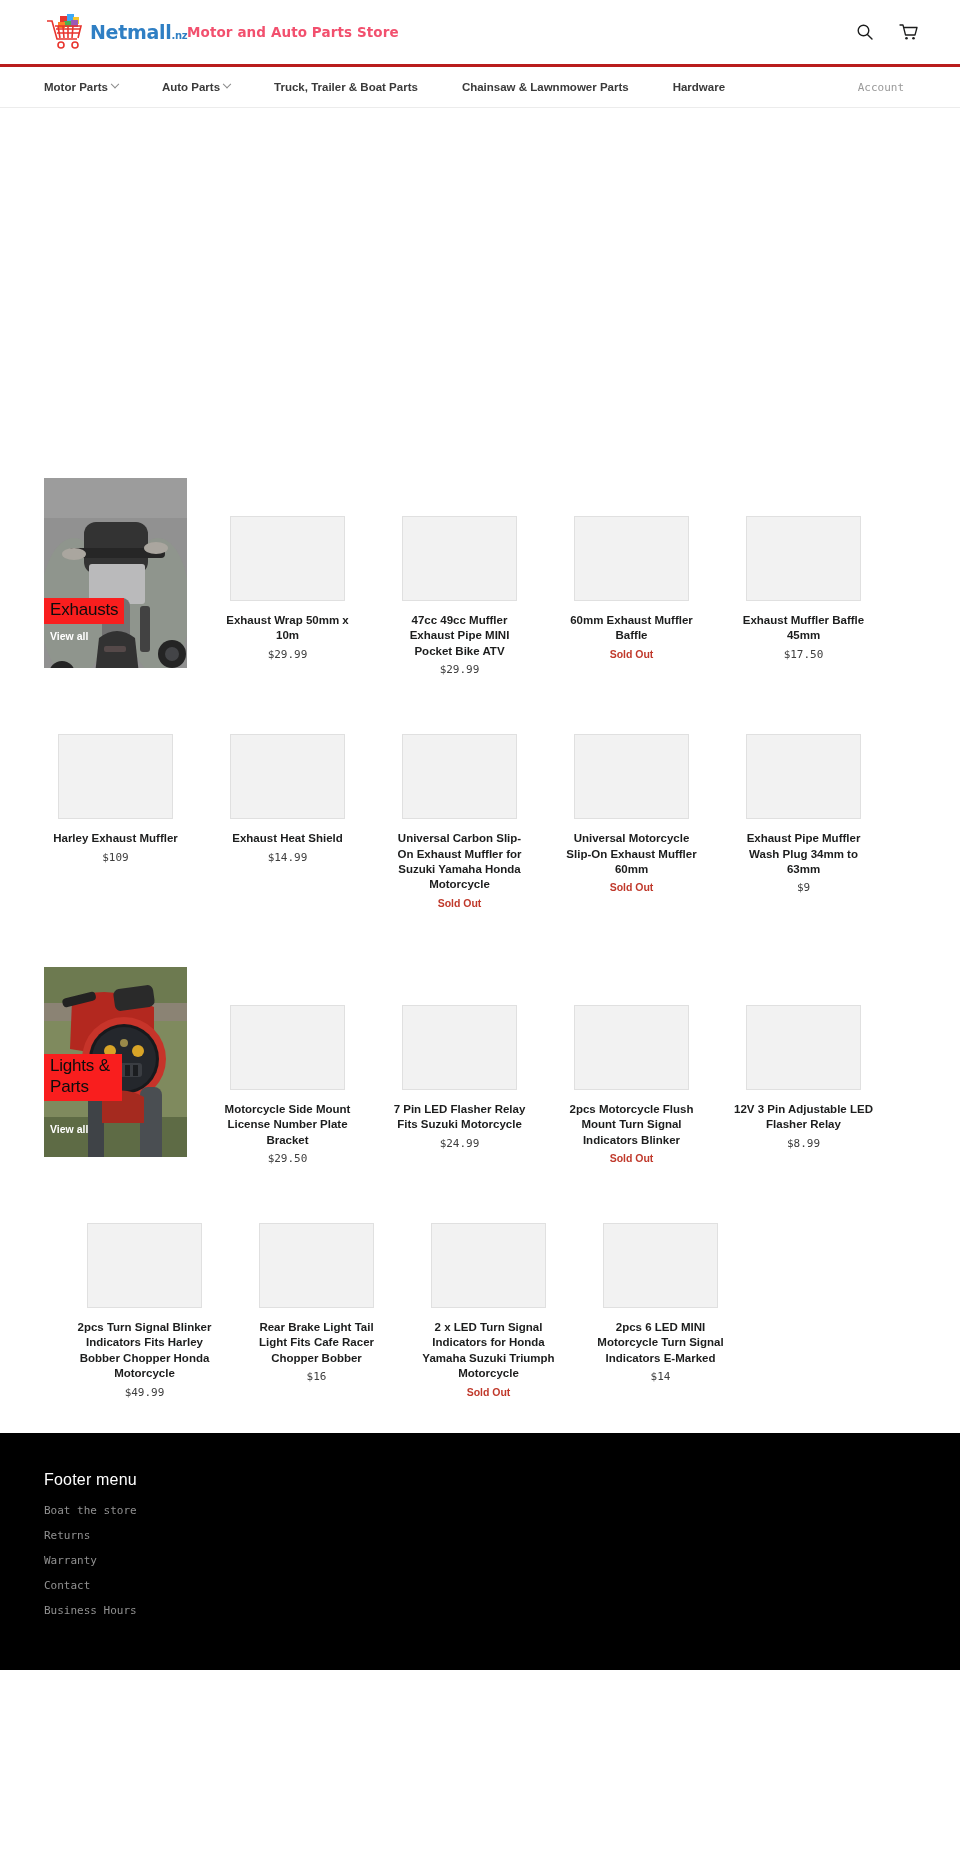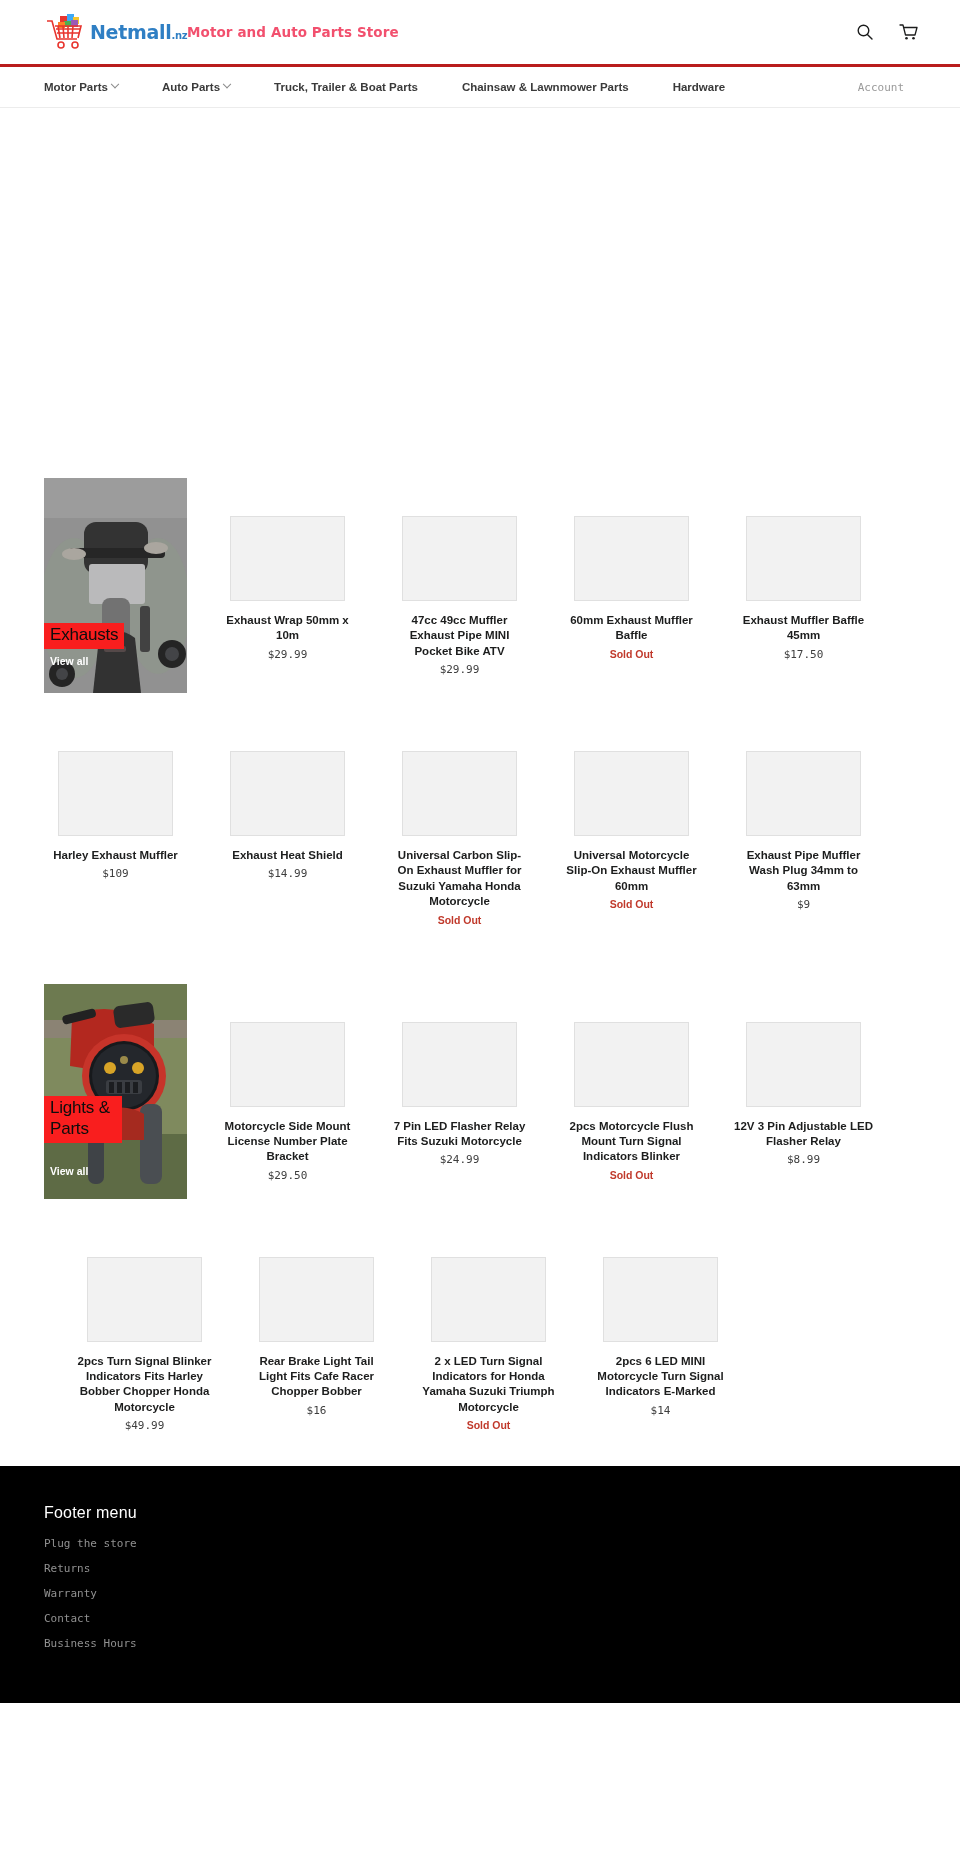--- a/index.html
+++ b/index.html
@@ -114,21 +114,21 @@
     margin-right: 0;
     flex: 0 0 143px;
     text-align: center;
   }
   .cell-gap { flex: 0 0 29px; }
 
   
   .promo {
     position: relative;
     width: 143px;
-    height: 215px;
+    height: 190px;
     overflow: hidden;
     cursor: pointer;
     flex: 0 0 143px;
   }
   .promo-img { position: absolute; inset: 0; }
   .promo-label {
     position: absolute;
     left: 0;
     padding: 2px 6px 3px 6px;
     background: #f91e1e;
@@ -442,21 +442,21 @@
             <div class="p-title">2pcs 6 LED MINI Motorcycle Turn Signal Indicators E-Marked</div>
             <div class="p-price">$14</div>
           </div>
         </div>
       </div>
   </div>
 
   <div class="footer">
     <div class="footer-title">Footer menu</div>
     <div id="footer-links">
-        <a class="footer-link">Plug the store</a>
+        <a class="footer-link">Boat the store</a>
         <a class="footer-link">Returns</a>
         <a class="footer-link">Warranty</a>
         <a class="footer-link">Contact</a>
         <a class="footer-link">Business Hours</a>
       </div>
   </div>
 
 </div>
 
 </body></html>

